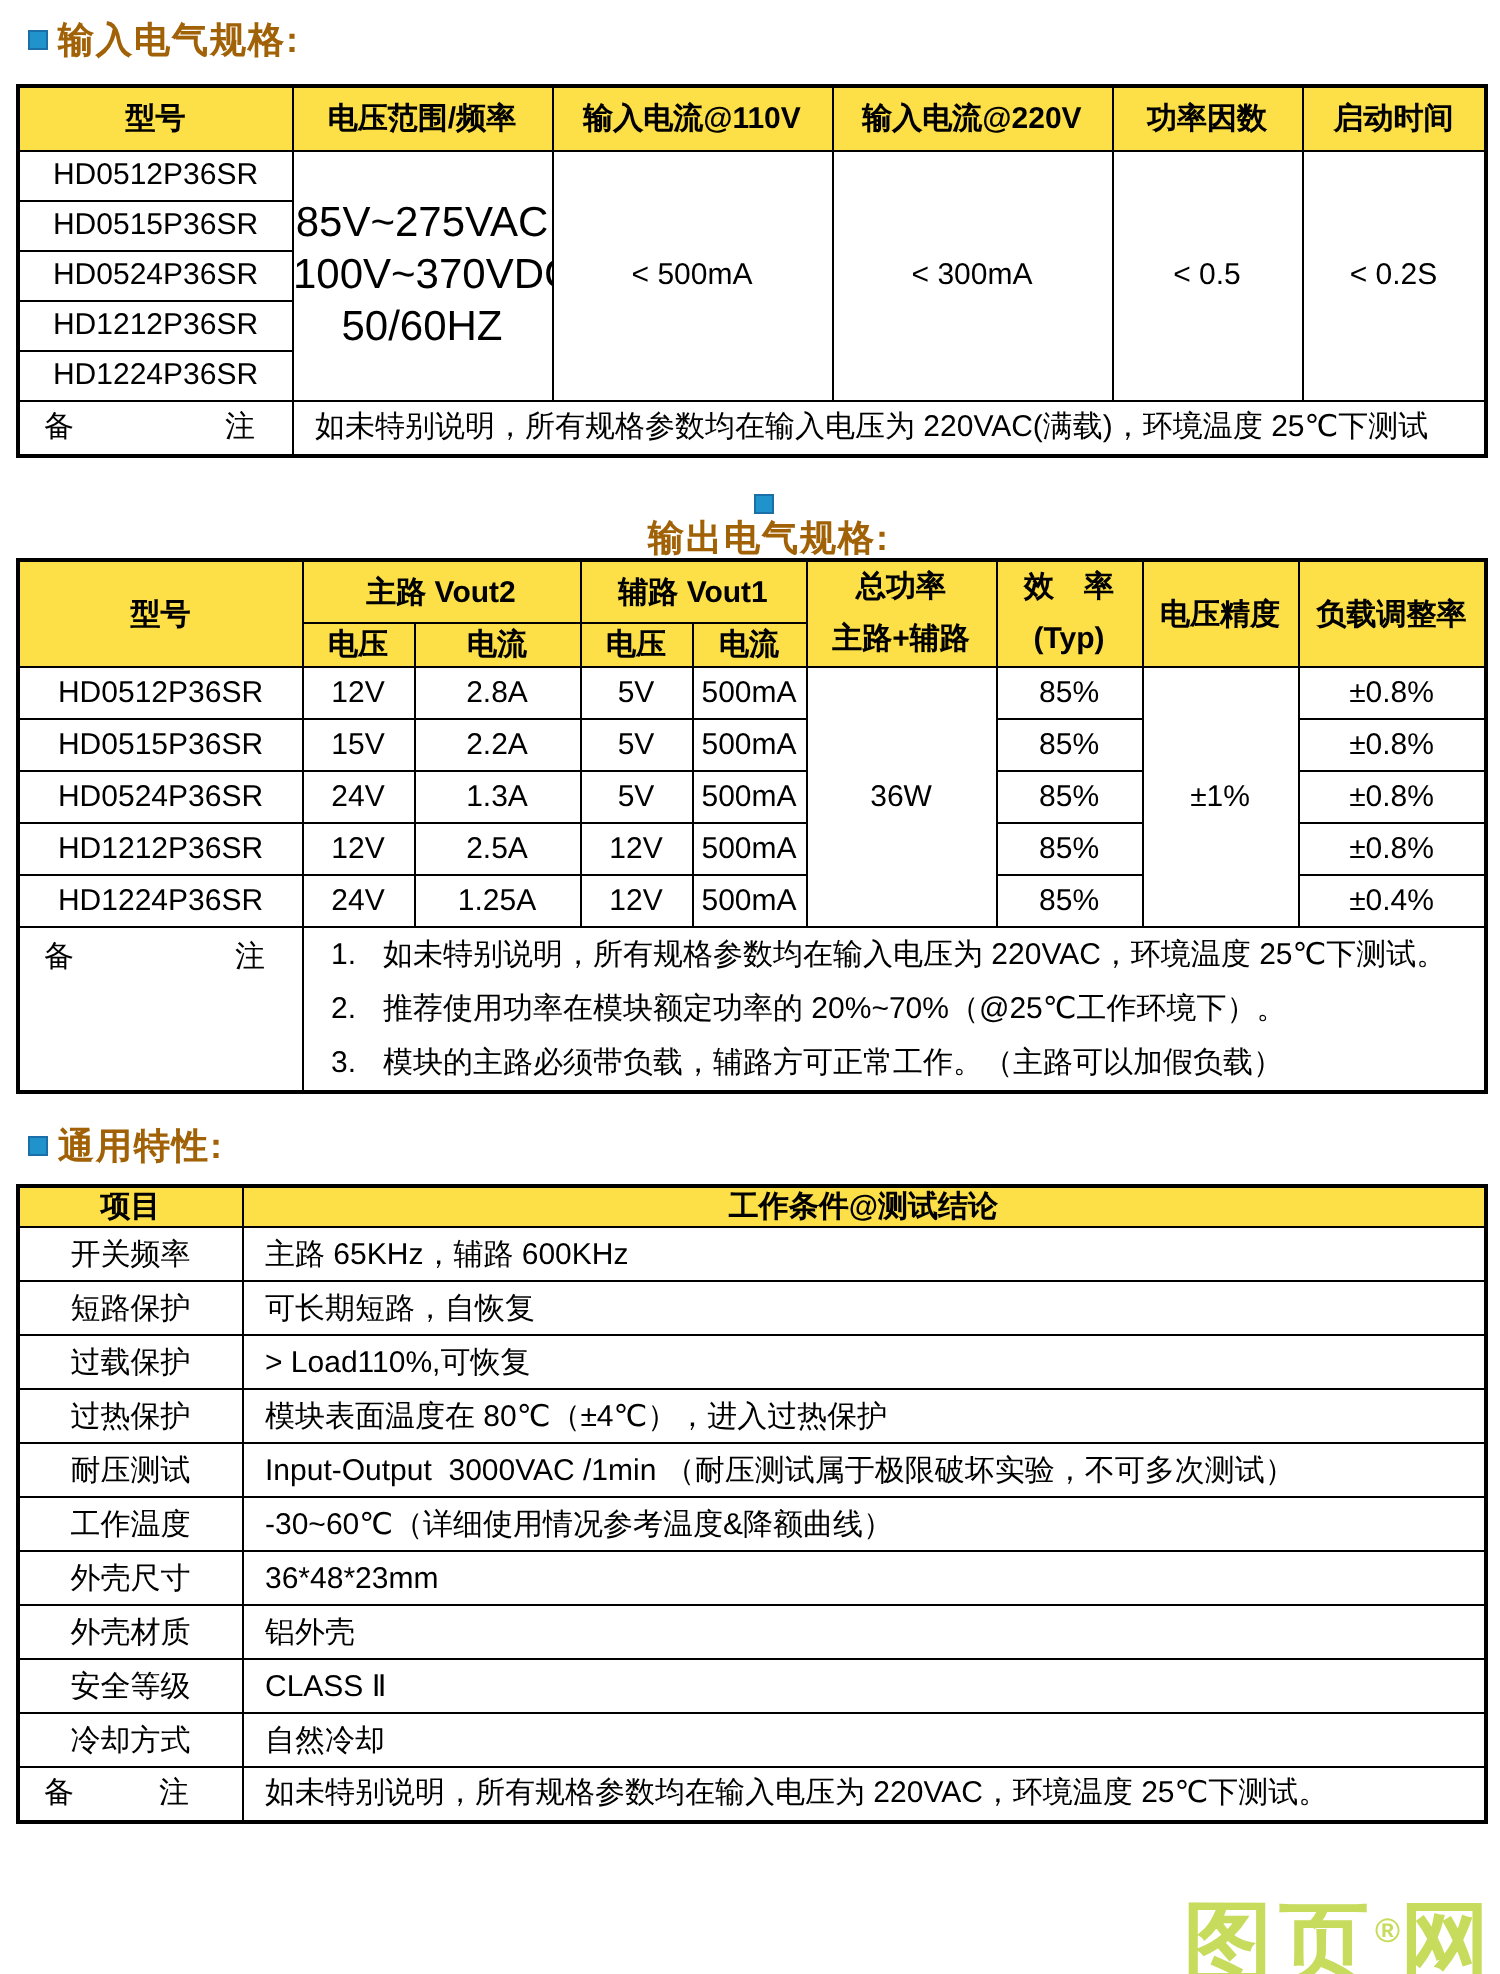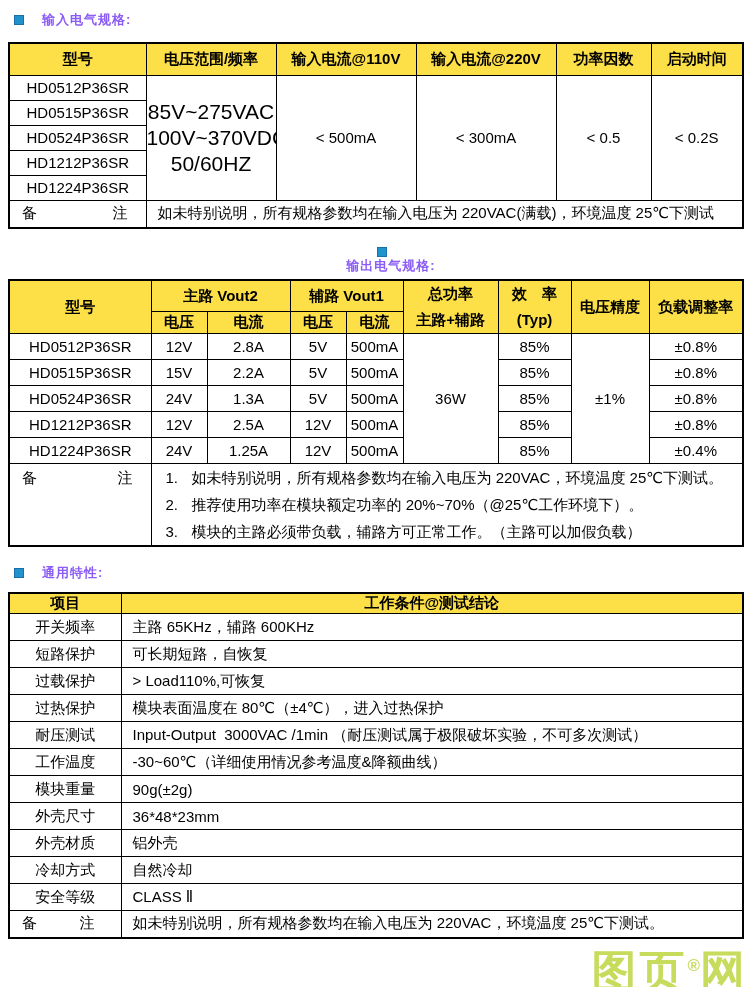--- a/index.html
+++ b/index.html
@@ -7,21 +7,21 @@
   body {
     width:750px; height:987px;
     font-family:"Liberation Sans","DejaVu Sans",sans-serif;
     color:#000; position:relative; overflow:hidden;
   }
   .page { width:750px; height:987px; position:relative; }
 
   
   .section-title { display:flex; align-items:center; margin-left:14px; height:20px; }
   .bullet { width:10px; height:10px; background:#2193cc; border:1px solid #1a6fa8; flex:0 0 auto; }
-  .title-text { color:#8b5cf6; font-weight:bold; font-size:13px; margin-left:18px; letter-spacing:1px; }
+  .title-text { color:#a16207; font-weight:bold; font-size:18px; margin-left:5px; letter-spacing:1px; }
   .st1 { margin-top:10px; }
   .st2 { margin-top:18px;flex-direction:column; }
   .st3 { margin-top:16px; }
 
   
   table { border-collapse:collapse; table-layout:fixed; width:734px; margin-left:8px; border:2px solid #000; }
   .tbl-wrap { margin-top:12px; }
   .tbl-wrap3 { margin-top:9px; }
   th, td { border:1px solid #000; text-align:center; font-size:15px; padding:0; overflow:hidden; }
   thead th, .hrow th { background:#fde047; font-weight:bold; color:#000; }
@@ -280,38 +280,34 @@
       </tr>
       <tr>
         <td>耐压测试</td>
         <td class="left">Input-Output  3000VAC /1min （耐压测试属于极限破坏实验，不可多次测试）</td>
       </tr>
       <tr>
         <td>工作温度</td>
         <td class="left">-30~60℃（详细使用情况参考温度&amp;降额曲线）</td>
       </tr>
       <tr>
-        <td>模块重量</td>
-        <td class="left">90g(±2g)</td>
-      </tr>
-      <tr>
         <td>外壳尺寸</td>
         <td class="left">36*48*23mm</td>
       </tr>
       <tr>
         <td>外壳材质</td>
         <td class="left">铝外壳</td>
       </tr>
       <tr>
+        <td>安全等级</td>
+        <td class="left">CLASS Ⅱ</td>
+      </tr>
+      <tr>
         <td>冷却方式</td>
         <td class="left">自然冷却</td>
-      </tr>
-      <tr>
-        <td>安全等级</td>
-        <td class="left">CLASS Ⅱ</td>
       </tr>
       <tr>
         <td>
           <div class="spread">
             <span>备</span>
             <span>注</span>
           </div>
         </td>
         <td class="left">如未特别说明，所有规格参数均在输入电压为 220VAC，环境温度 25℃下测试。</td>
       </tr>

